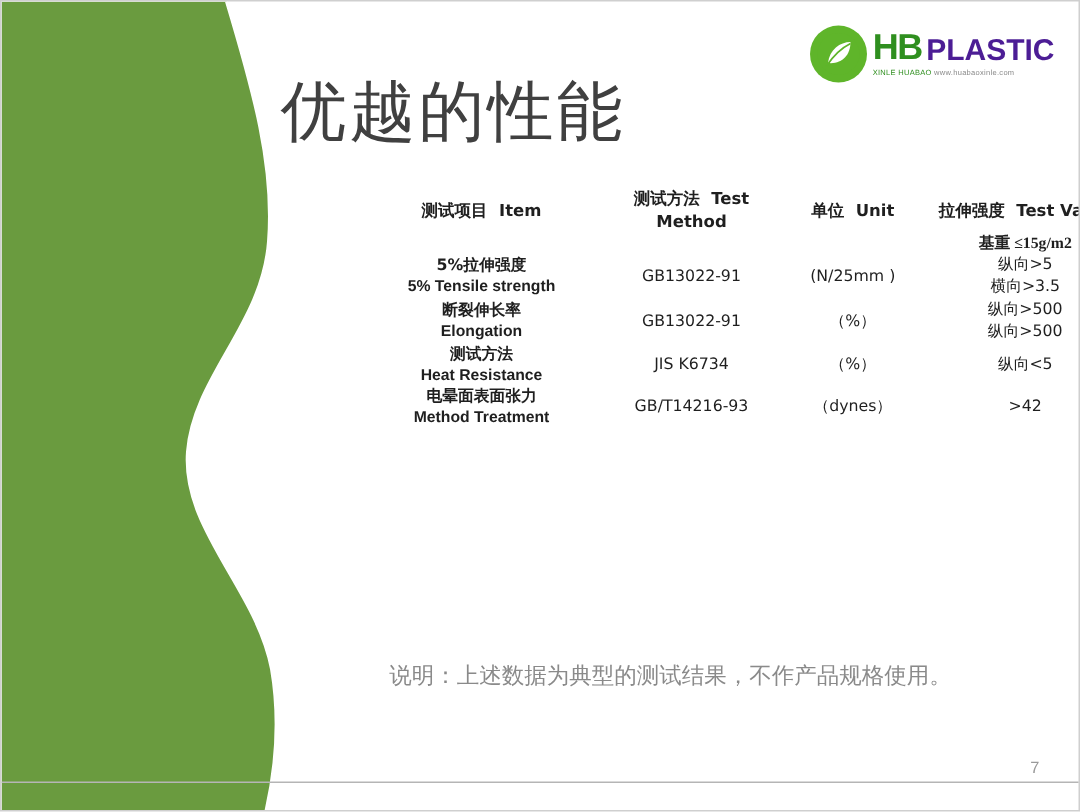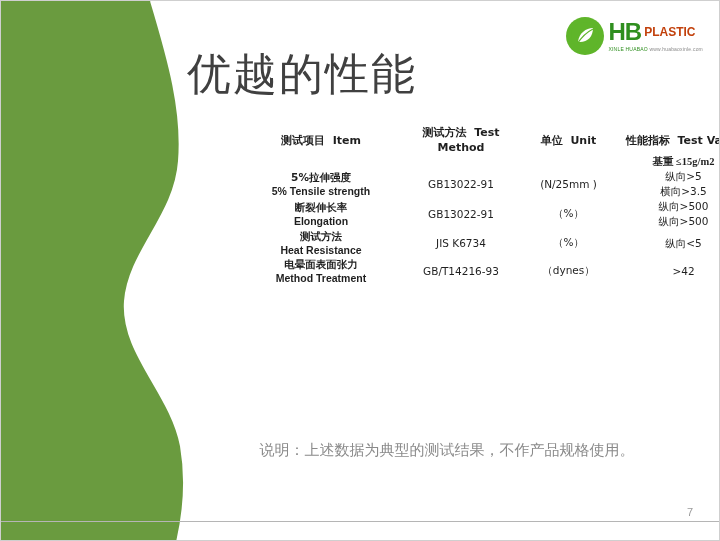--- a/index.html
+++ b/index.html
@@ -68,32 +68,32 @@
     transform: translate(-50%,-50%);
   }
   .logo-text-wrap {
     display: flex;
     flex-direction: column;
     align-items: flex-start;
     line-height: 1;
   }
   .logo-top {
     display: flex;
-    align-items: center;
+    align-items: flex-end;
   }
   .logo-hb {
     font-size: 24px;
     font-weight: bold;
     color: #2f8f1f;
     letter-spacing: -1px;
   }
   .logo-plastic {
-    font-size: 12px;
-    font-weight: bold;
-    color: #c2410c;
+    font-size: 20px;
+    font-weight: bold;
+    color: #4c1d95;
     margin-left: 3px;
   }
   .logo-sub {
     font-size: 5px;
     color: #2f8f1f;
     margin-top: 3px;
     letter-spacing: 0.2px;
   }
   .logo-sub .cn {
     color: #2f8f1f;
@@ -244,21 +244,21 @@
             <span>测试项目</span>&nbsp;&nbsp;<span>Item</span>
           </th>
           <th class="hdr">
             <span>测试方法</span>&nbsp;&nbsp;<span>Test</span>
             <span class="l2">Method</span>
           </th>
           <th class="hdr">
             <span>单位</span>&nbsp;&nbsp;<span>Unit</span>
           </th>
           <th class="hdr">
-            <span>性能指标</span>&nbsp;&nbsp;<span>Test Value</span>
+            <span>拉伸强度</span>&nbsp;&nbsp;<span>Test Value</span>
           </th>
         </tr>
       </thead>
       <tbody>
         <tr class="note-row">
           <td></td>
           <td></td>
           <td></td>
           <td>基重 ≤15g/m2</td>
         </tr>

